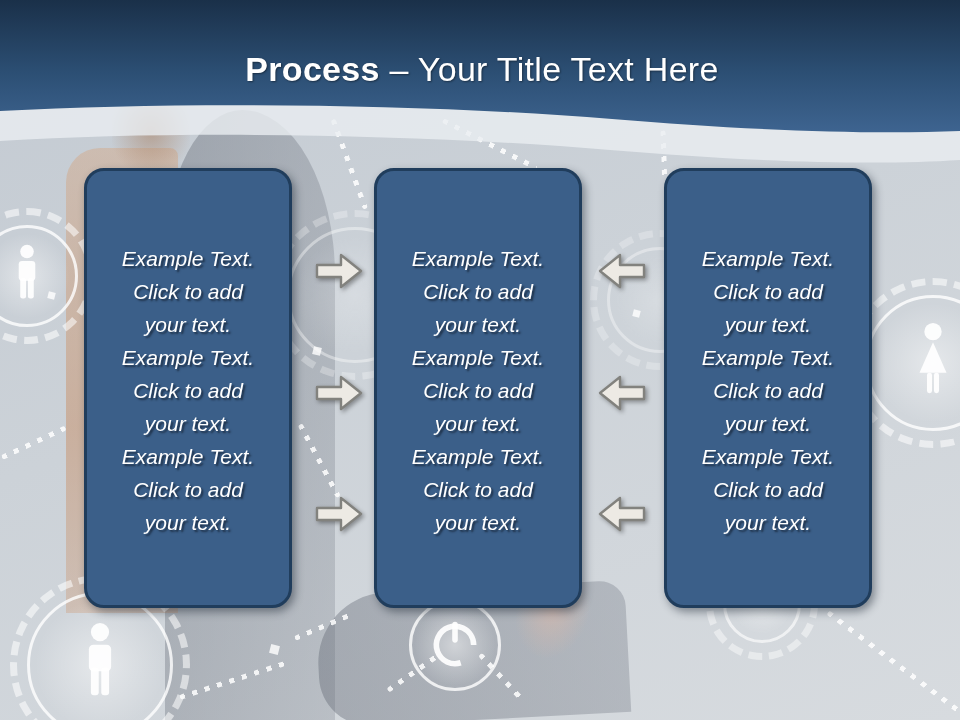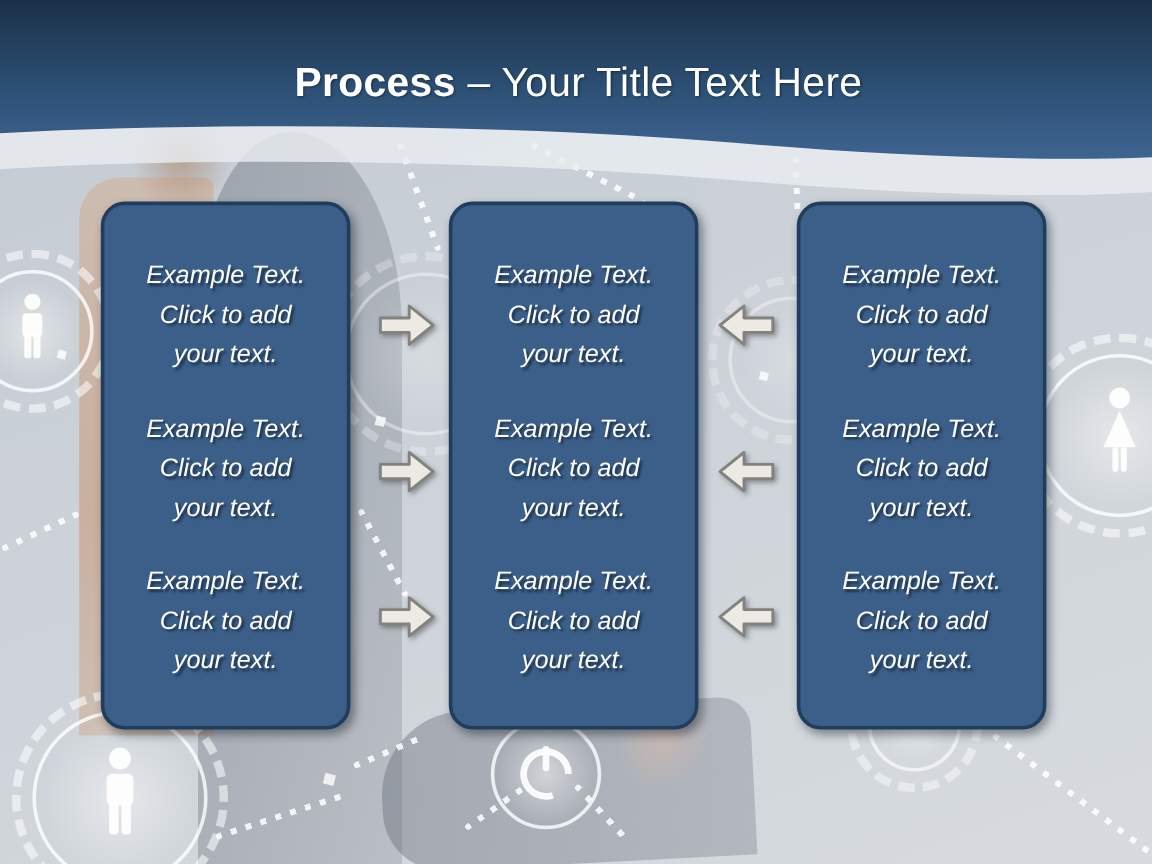--- a/index.html
+++ b/index.html
@@ -39,21 +39,21 @@
   
   .header-wave{position:absolute;left:0;top:0;z-index:3;}
   .title{position:absolute;z-index:4;left:2px;top:50px;width:960px;margin:0;
     text-align:center;color:#fff;font-size:34px;font-weight:400;letter-spacing:.3px;
     text-shadow:1px 1px 2px rgba(0,0,0,.4);}
   .title .title-bold{font-weight:700;}
   
   .process-box{position:absolute;z-index:5;width:208px;height:440px;box-sizing:border-box;
     background:#3b5f89;border:3px solid #203d5c;border-radius:20px;
     box-shadow:3px 4px 8px rgba(20,30,45,.45);
-    display:flex;flex-direction:column;justify-content:space-between;
+    display:flex;flex-direction:column;justify-content:center;
     padding:42px 10px 38px;}
   .box-left{left:84px;top:168px;}
   .box-center{left:374px;top:168px;}
   .box-right{left:664px;top:168px;}
   .block{margin:0;color:#fff;font-style:italic;font-size:21px;line-height:33px;
     text-align:center;white-space:pre-line;cursor:pointer;
     text-shadow:2px 2px 2px rgba(15,25,40,.7);}
   
   .arrow{position:absolute;z-index:5;width:48px;height:40px;
     filter:drop-shadow(2px 2px 2px rgba(0,0,0,.35));}

